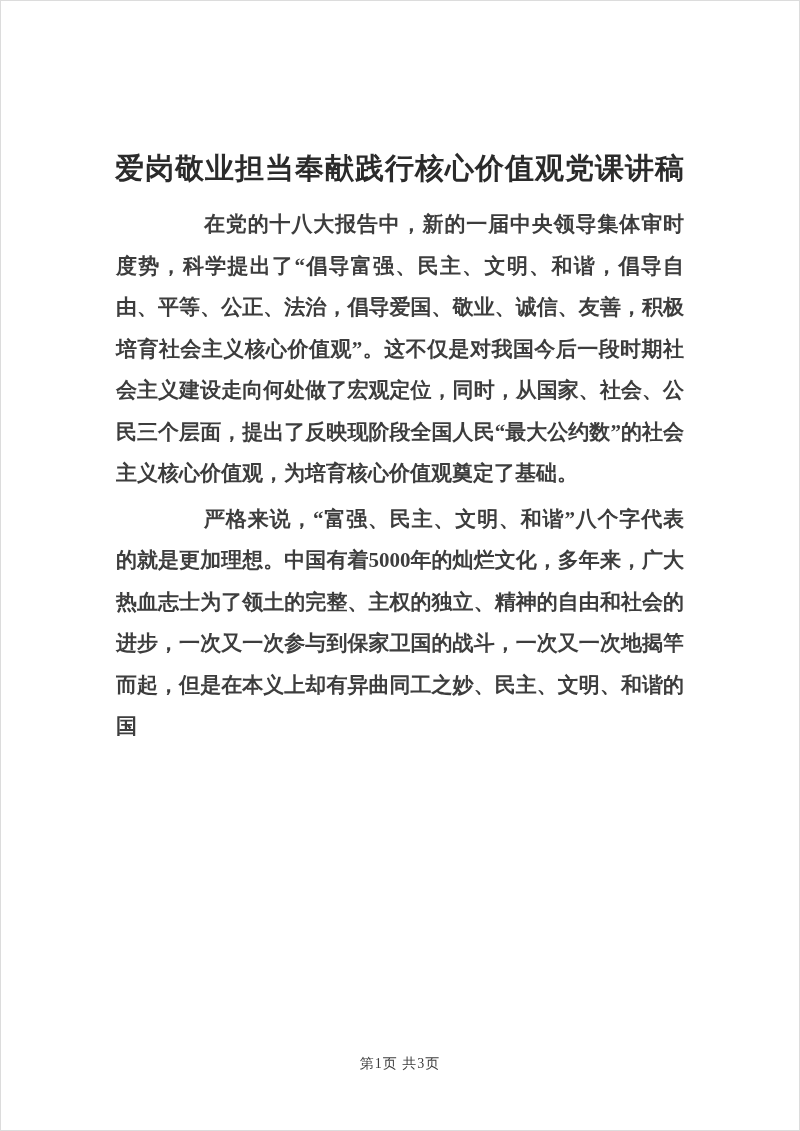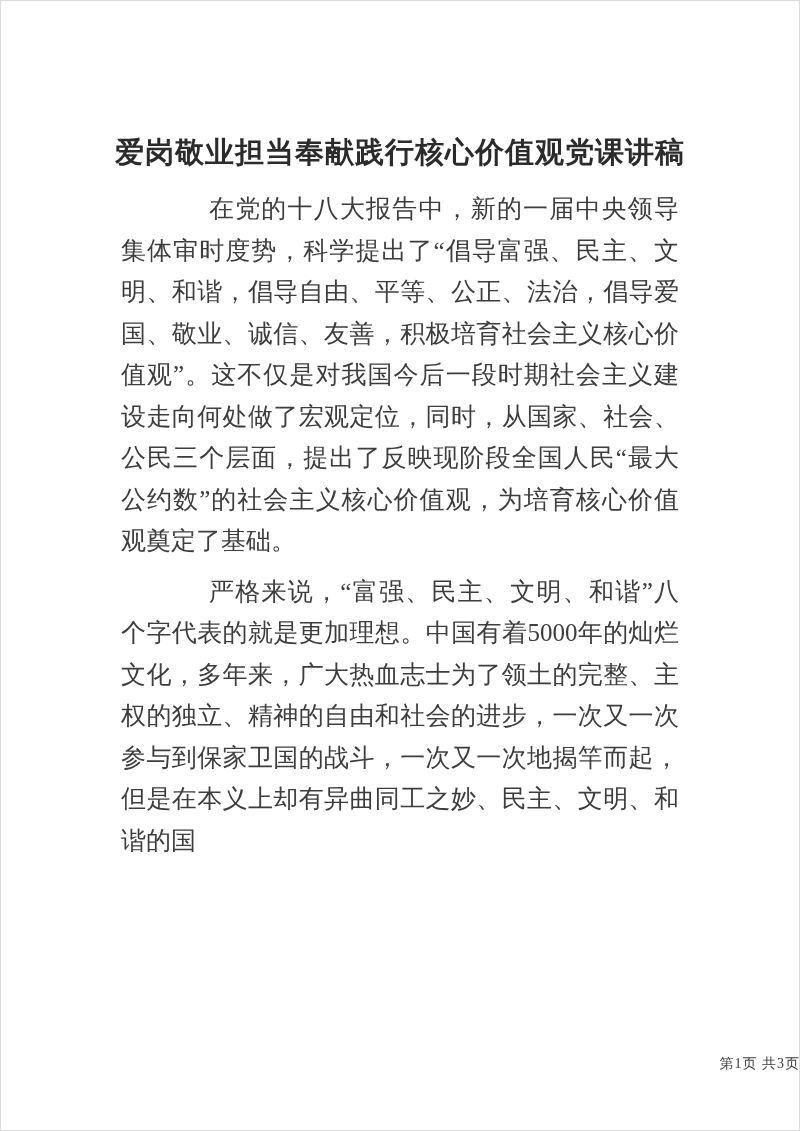--- a/index.html
+++ b/index.html
@@ -15,48 +15,49 @@
     background: #ffffff;
     box-sizing: border-box;
     outline: 1px solid #dcdcdc;
     outline-offset: -1px;
     font-family: "Liberation Serif", "DejaVu Serif", serif;
     color: #3d3d3d;
     overflow: hidden;
   }
   .content {
     position: absolute;
-    top: 132px;
+    top: 148px;
     left: 112px;
     width: 576px;
   }
   .doc-title {
     margin: 0 0 16px 0;
     font-size: 29px;
     font-weight: bold;
     color: #2b2b2b;
     text-align: center;
     line-height: 40px;
     letter-spacing: 1px;
   }
   .body-text p {
-    margin: 9px;
-    font-size: 25px;
+    margin: 4px;
+    font-size: 21px;
     line-height: 41.5px;
     text-align: justify;
     text-justify: inter-character;
     text-indent: 88px;
     word-break: break-all;
+    font-weight: bold;
   }
   .page-footer {
     position: absolute;
     bottom: 58px;
     left: 0;
     width: 100%;
-    text-align: right;
+    text-align: center;
     font-size: 14px;
     color: #3d3d3d;
     letter-spacing: 1px;
   }
 </style>
 </head>
 <body>
 
 <div class="page">
   <div class="content">

